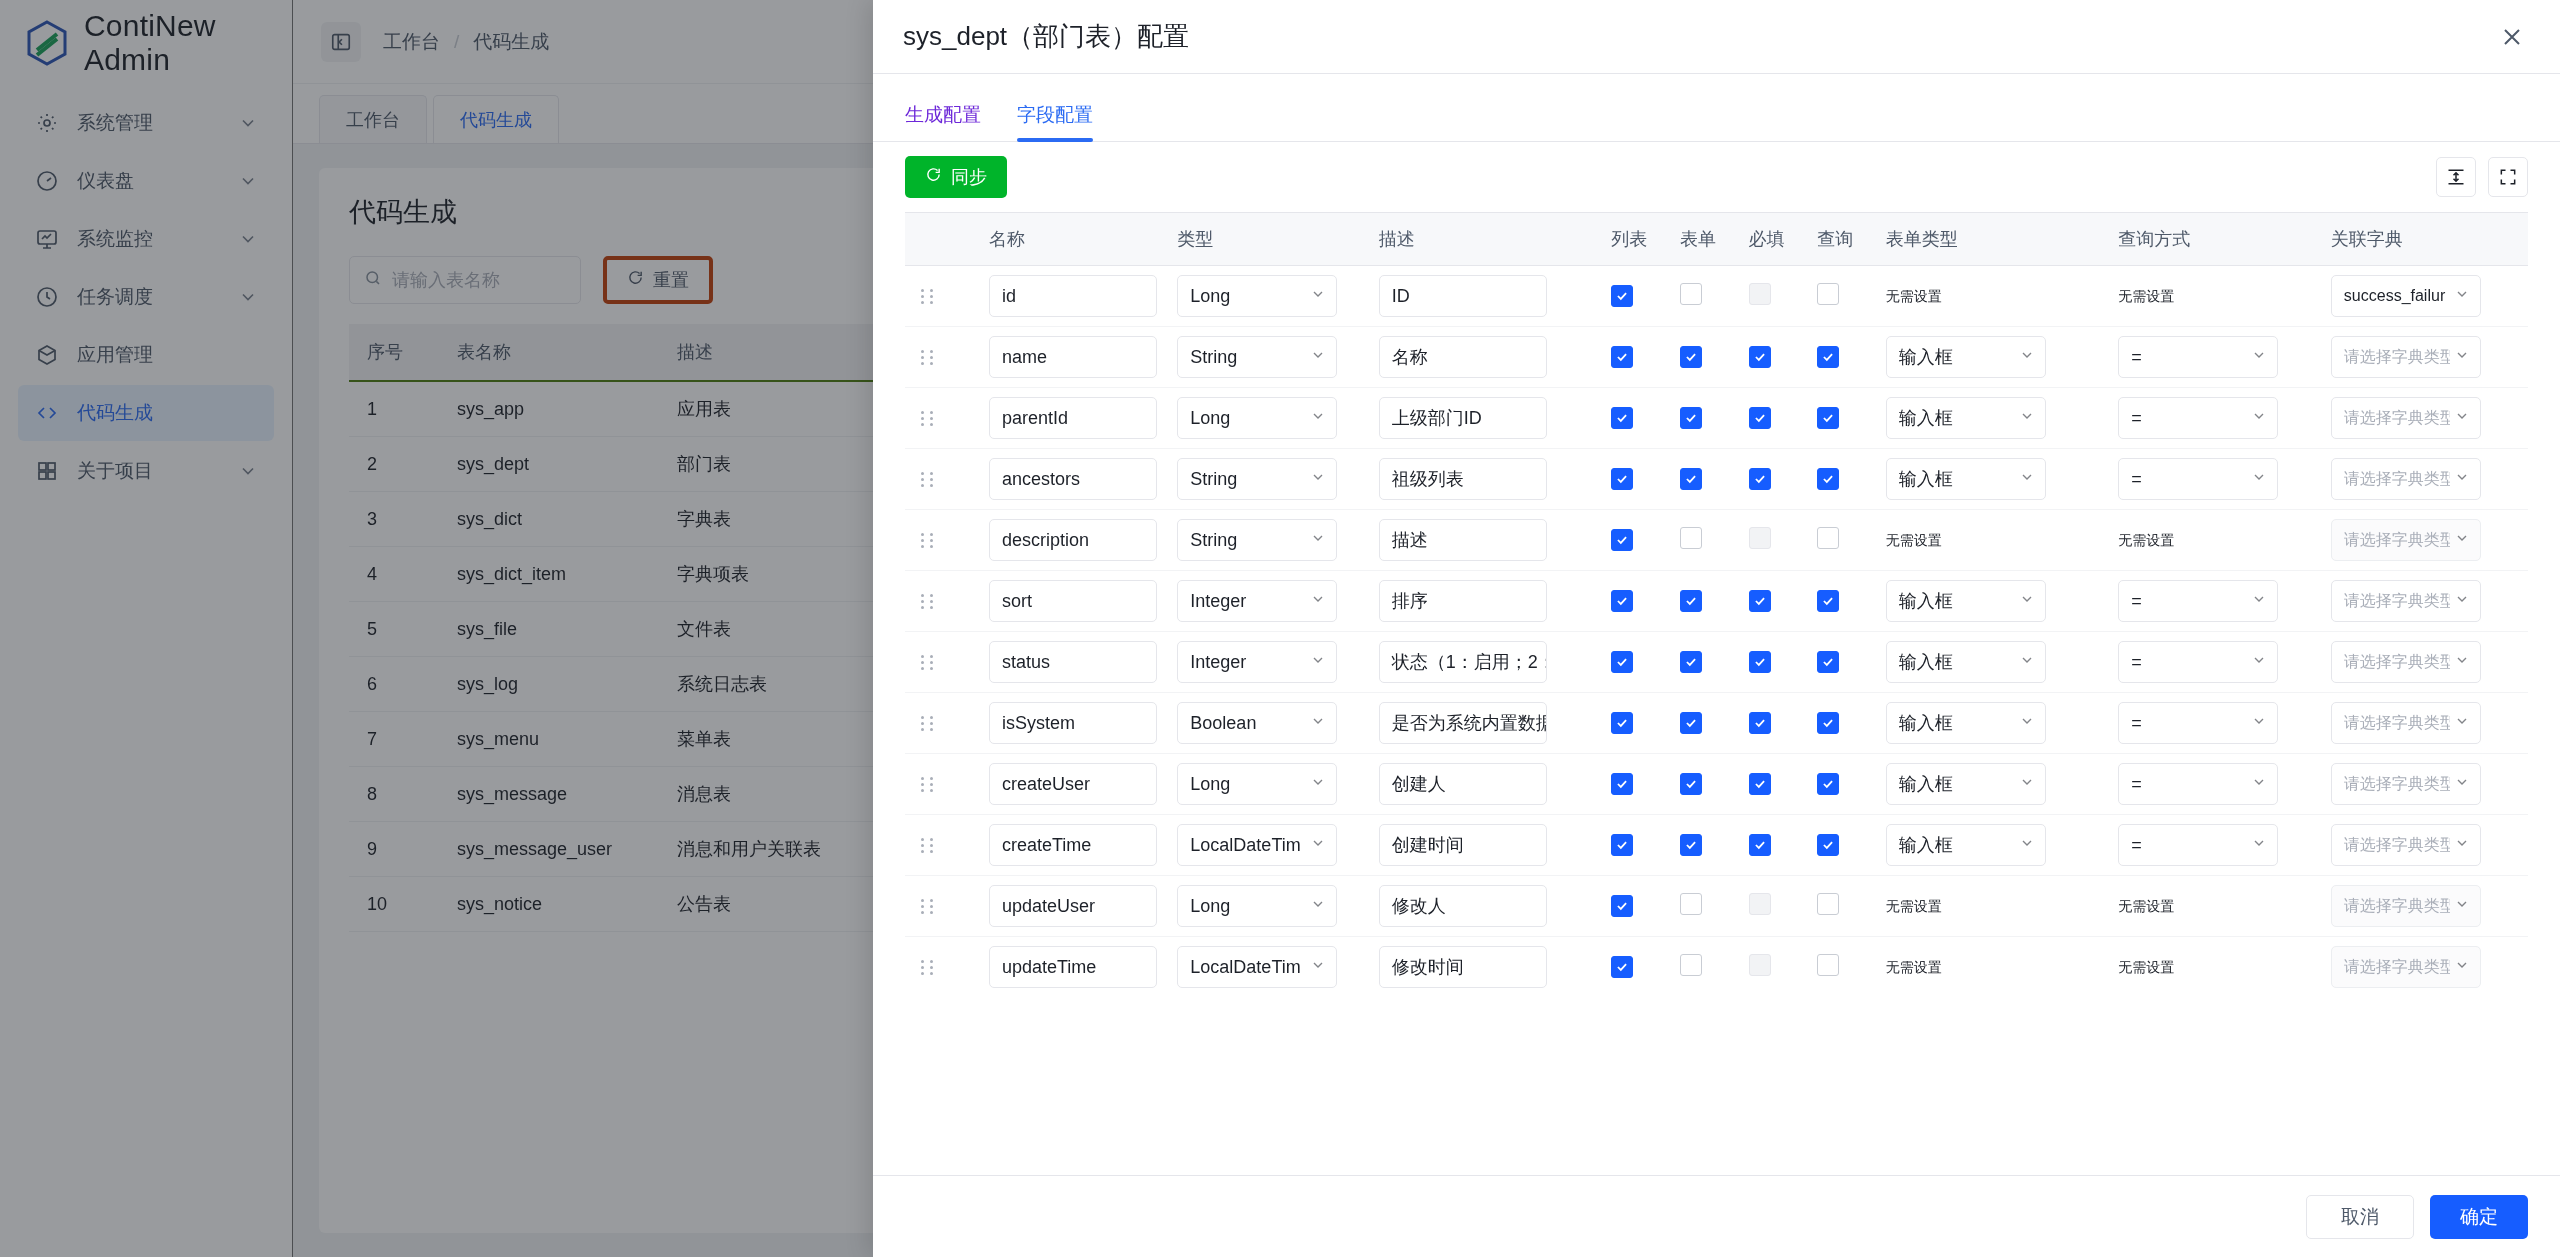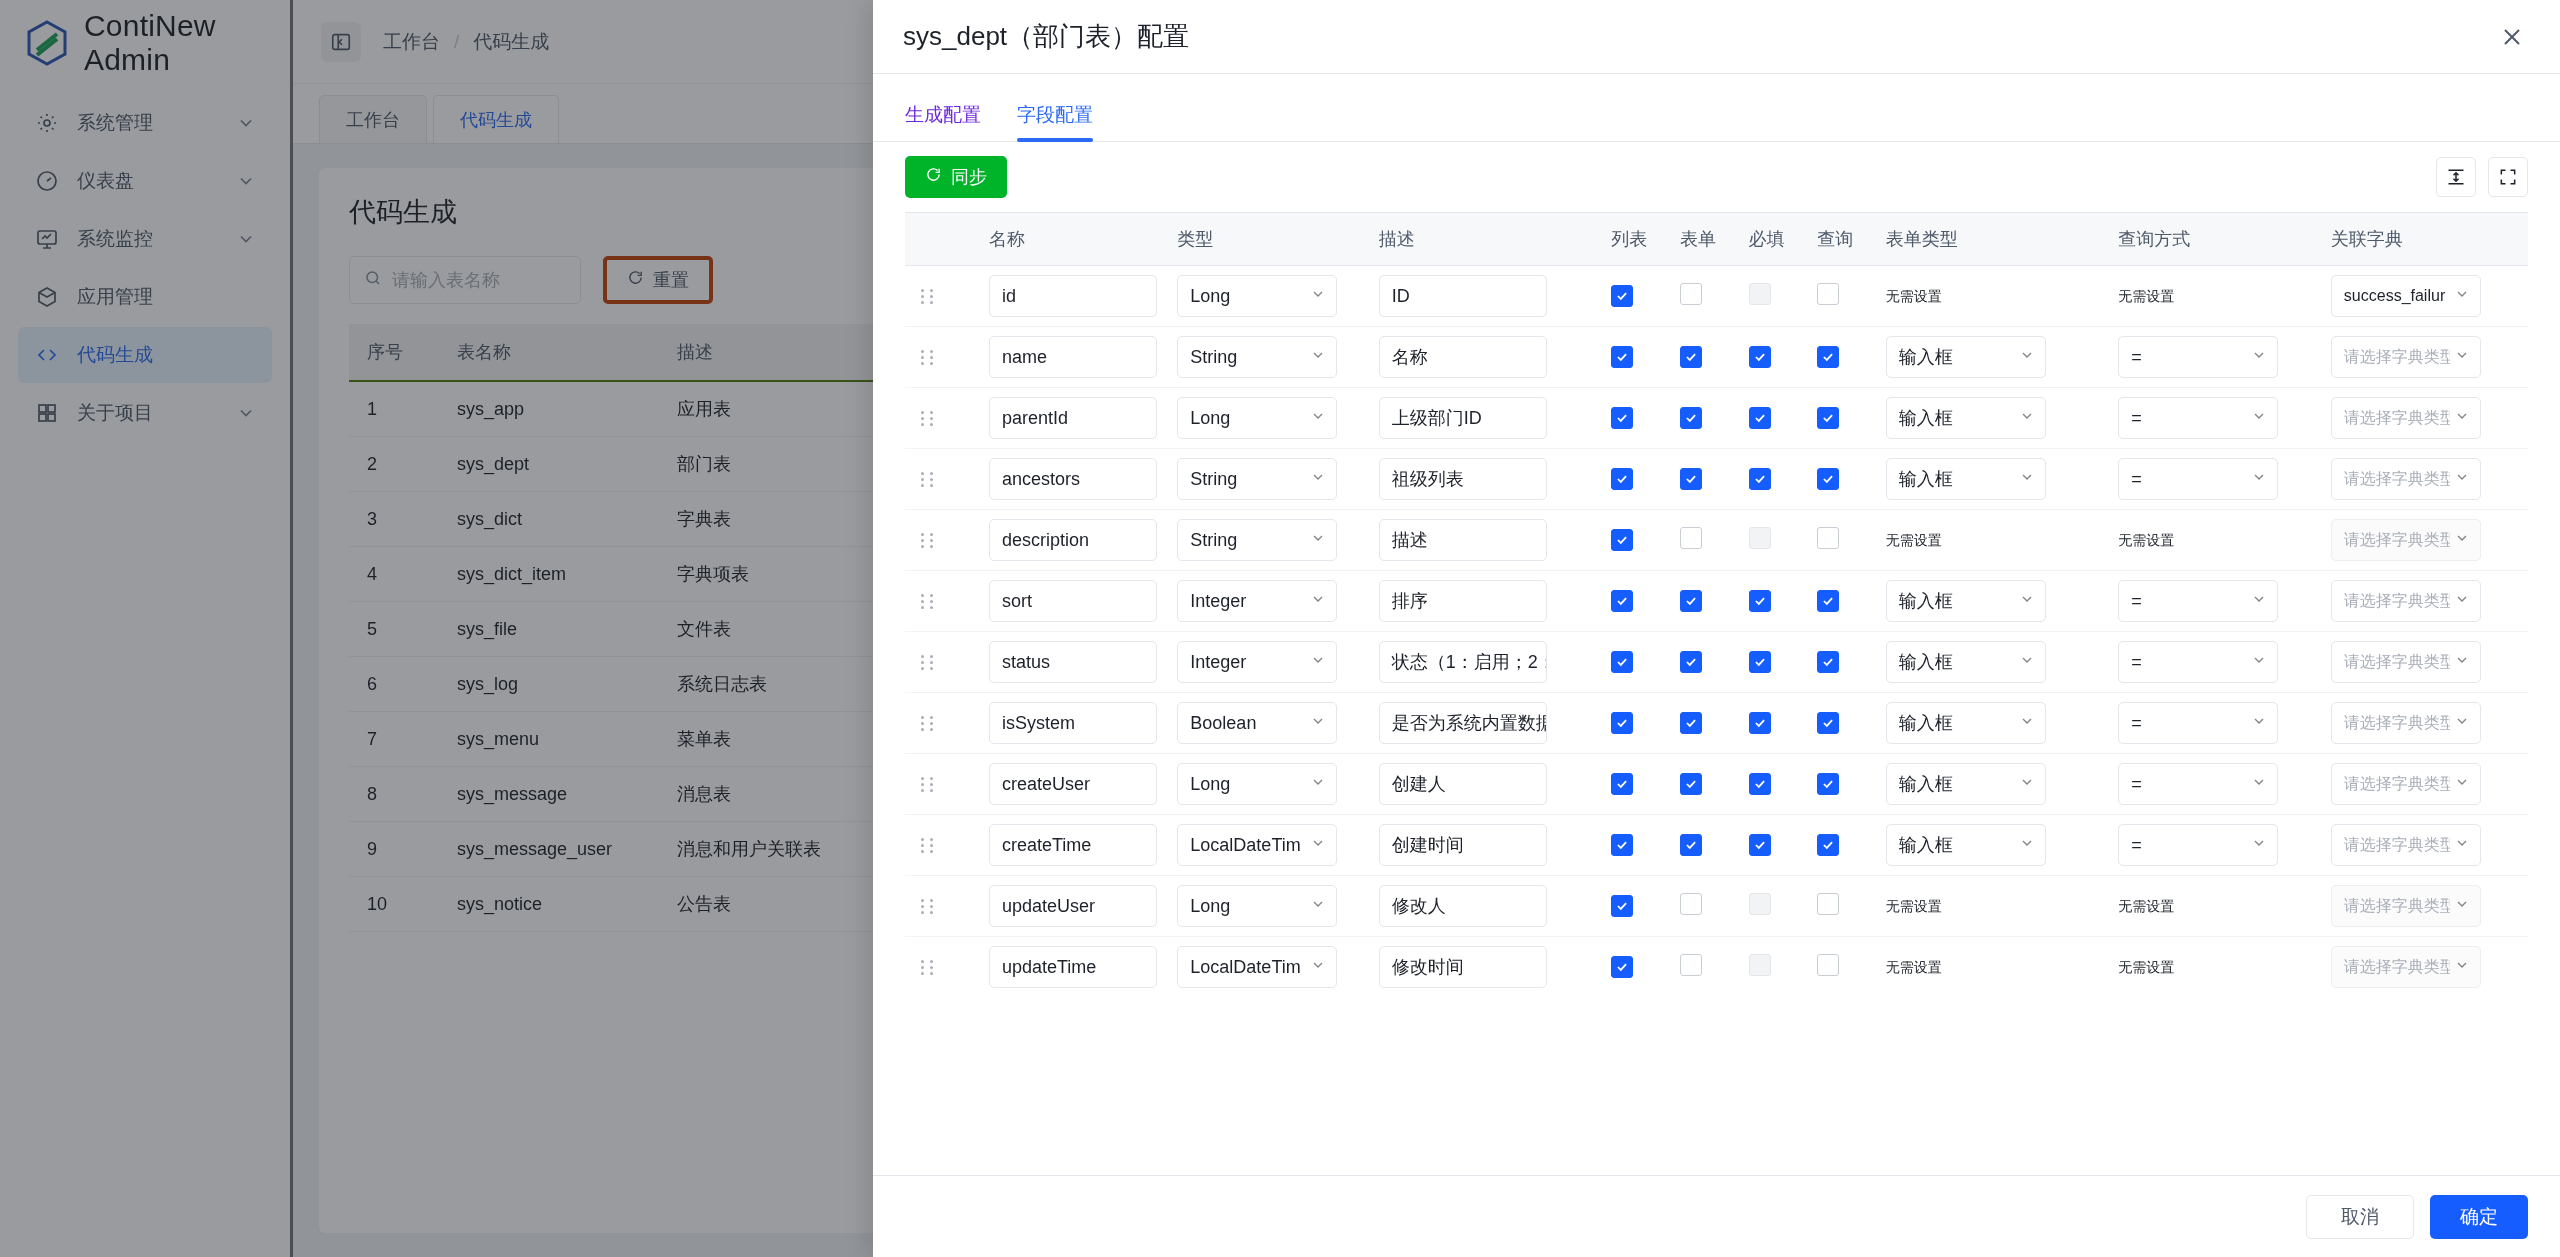--- a/index.html
+++ b/index.html
@@ -7,21 +7,21 @@
     width: 2560px; height: 1257px;
     font-family: "Liberation Sans", "DejaVu Sans", sans-serif;
     overflow: hidden; background: #f5f6f8;
   }
   .app { position: relative; width: 2560px; height: 1257px; }
 
   
   .bg-layer { position: absolute; inset: 0; display: flex; background: #f0f2f5; }
 
   .sidebar { width: 293px; height: 1257px; background: #ffffff; flex: none;
-             border-right: 3px solid #737373; }
+             border-right: 1px solid #737373; }
   .logo-row { height: 85px; display: flex; align-items: center; padding-left: 26px; gap: 16px; }
   .logo-mark { width: 42px; height: 46px; flex: none; }
   .logo-text { font-size: 30px; color: #1d2129; letter-spacing: .2px; }
   .nav { padding: 10px 18px 0 18px; }
   .nav-item { height: 56px; display: flex; align-items: center; gap: 17px;
               padding: 0 16px; border-radius: 6px; color: #4e5969; font-size: 19px;
               margin-bottom: 2px; }
   .nav-item.active { background: #e8f3ff; color: #2b6bf3; }
   .nav-ico { width: 26px; height: 26px; flex: none; display: flex; align-items: center;
              justify-content: center; }
@@ -186,20 +186,32 @@
               </svg>
     </span>
     <span class="nav-label">系统监控</span>
     <span class="nav-chev"><svg viewBox="0 0 24 24" fill="none" stroke="currentColor" stroke-width="2">
                 <path d="M6 9l6 6 6-6"></path>
               </svg></span>
   </div>
   <div class="nav-item">
     <span class="nav-ico">
       <svg viewBox="0 0 24 24" fill="none" stroke="currentColor" stroke-width="1.7">
+                <circle cx="12" cy="12" r="9"></circle>
+                <path d="M12 7v5l3 2"></path>
+              </svg>
+    </span>
+    <span class="nav-label">任务调度</span>
+    <span class="nav-chev"><svg viewBox="0 0 24 24" fill="none" stroke="currentColor" stroke-width="2">
+                <path d="M6 9l6 6 6-6"></path>
+              </svg></span>
+  </div>
+  <div class="nav-item">
+    <span class="nav-ico">
+      <svg viewBox="0 0 24 24" fill="none" stroke="currentColor" stroke-width="1.7">
                 <path d="M12 3l8 4.5v9L12 21l-8-4.5v-9z"></path>
                 <path d="M4 7.5l8 4.5 8-4.5"></path>
               </svg>
     </span>
     <span class="nav-label">应用管理</span>
 
   </div>
   <div class="nav-item active">
     <span class="nav-ico">
       <svg viewBox="0 0 24 24" fill="none" stroke="currentColor" stroke-width="1.7">

